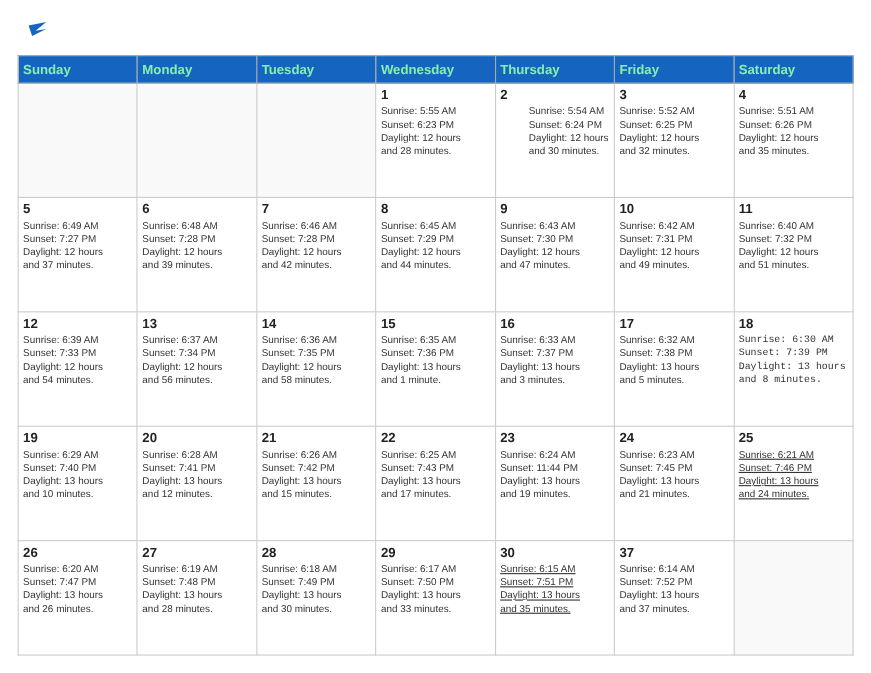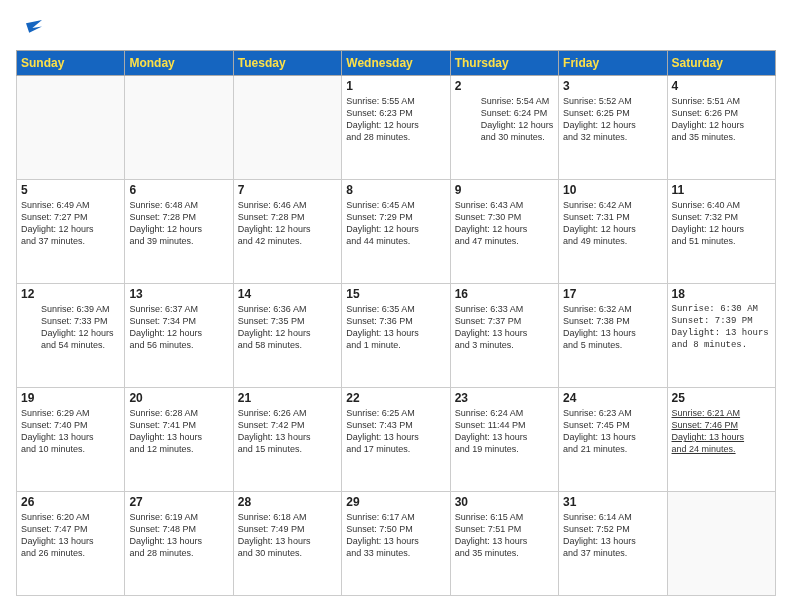--- a/index.html
+++ b/index.html
@@ -54,21 +54,21 @@
     }
     .calendar {
       flex: 1;
       border: 1px solid #ccc;
       border-collapse: collapse;
       width: 100%;
       table-layout: fixed;
     }
     .calendar th {
       background: #1565c0;
-      color: #fde047;
+      color: #86efac;
       font-size: 12px;
       font-weight: bold;
       padding: 5px 4px;
       text-align: left;
       border: 1px solid #aaa;
     }
     .calendar td {
       vertical-align: top;
       border: 1px solid #ccc;
       padding: 3px 4px;
@@ -207,21 +207,21 @@
             <span class="day-number">11</span>
             <div class="day-info" style="white-space: pre-line;">Sunrise: 6:40 AM
 Sunset: 7:32 PM
 Daylight: 12 hours
 and 51 minutes.</div>
           </td>
         </tr>
         <tr>
           <td>
             <span class="day-number">12</span>
-            <div class="day-info" style="white-space: pre-line; margin-left: 20px;">Sunrise: 6:39 AM
+            <div class="day-info" style="white-space: pre-line;">Sunrise: 6:39 AM
 Sunset: 7:33 PM
 Daylight: 12 hours
 and 54 minutes.</div>
           </td>
           <td>
             <span class="day-number">13</span>
             <div class="day-info" style="white-space: pre-line;">Sunrise: 6:37 AM
 Sunset: 7:34 PM
 Daylight: 12 hours
 and 56 minutes.</div>
@@ -337,27 +337,27 @@
           </td>
           <td>
             <span class="day-number">29</span>
             <div class="day-info" style="white-space: pre-line;">Sunrise: 6:17 AM
 Sunset: 7:50 PM
 Daylight: 13 hours
 and 33 minutes.</div>
           </td>
           <td>
             <span class="day-number">30</span>
-            <div class="day-info" style="white-space: pre-line;">Sunrise: 6:15 AM
+            <div class="day-info" style="white-space: pre-line; text-decoration: underline;">Sunrise: 6:15 AM
 Sunset: 7:51 PM
 Daylight: 13 hours
 and 35 minutes.</div>
           </td>
           <td>
-            <span class="day-number">31</span>
+            <span class="day-number">37</span>
             <div class="day-info" style="white-space: pre-line;">Sunrise: 6:14 AM
 Sunset: 7:52 PM
 Daylight: 13 hours
 and 37 minutes.</div>
           </td>
           <td class="empty-cell"></td>
         </tr>
       </tbody>
   </table>
 </div>

